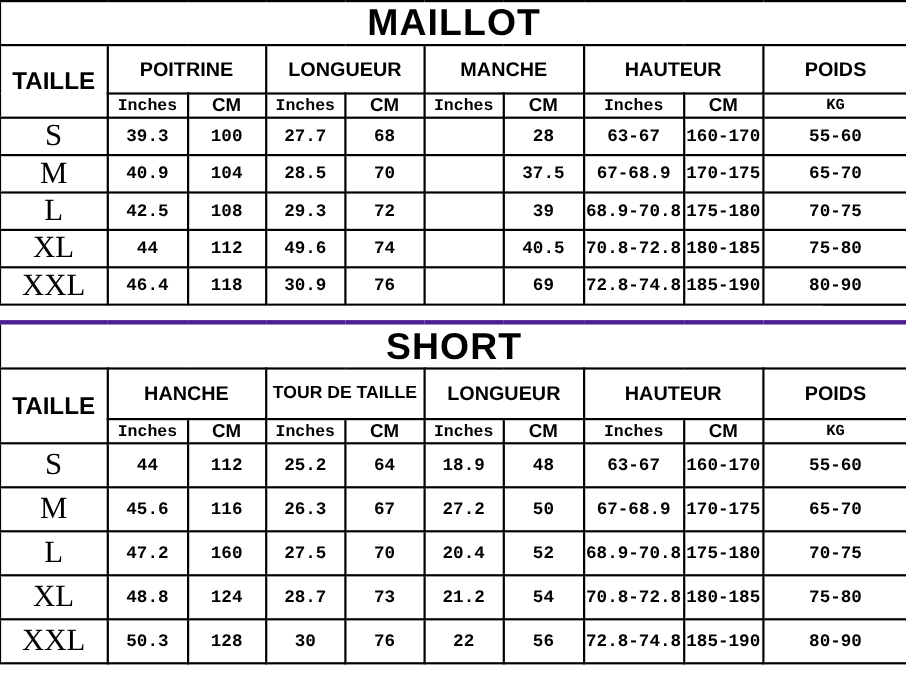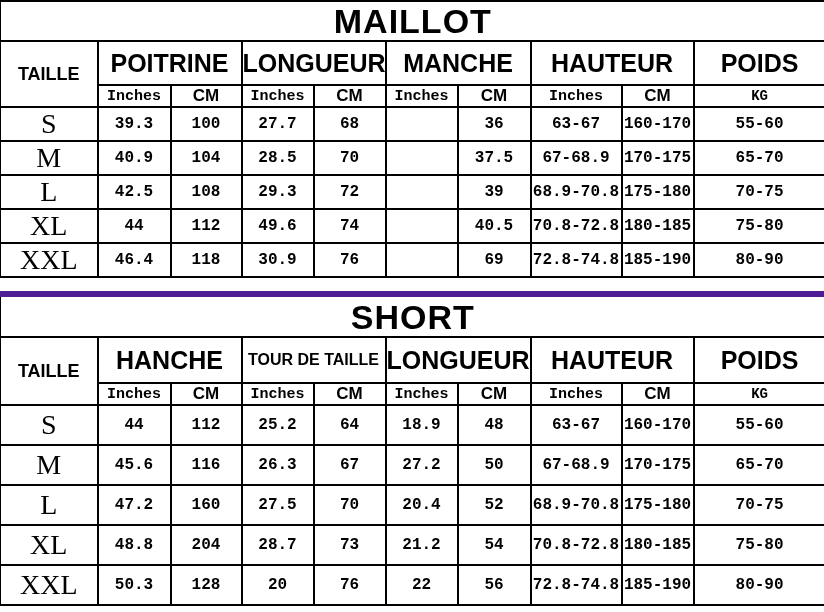--- a/index.html
+++ b/index.html
@@ -20,27 +20,27 @@
   }
   table.size-table tr > td:first-child { border-left-width:1px; }
   table.size-table tr > td:last-child  { border-right:0; }
 
   td.title {
     border:0; border-bottom:2px solid #000;
     font-weight:bold; font-size:34px; letter-spacing:1px;
     height:38px; line-height:38px;
     font-family:"Liberation Sans", sans-serif;
   }
-  table.short td.title { border-top:6px solid #4c1d95; height:39px; }
+  table.short td.title { border-top:4px solid #4c1d95; height:39px; }
 
   .header-row td {
-    font-weight:bold; font-size:25px; height:42px;
+    font-weight:bold; font-size:18px; height:42px;
     font-family:"Liberation Sans", sans-serif;
   }
-  .header-row td.taille { font-size:18px; }
+  .header-row td.taille { font-size:22px; }
   .header-row td.wrap { font-size:16px; line-height:1.1; white-space:normal; }
   .short .header-row td { height:44px; }
 
   .sub-row td {
     height:16px; font-weight:bold; font-size:15px;
     font-family:"Liberation Mono", monospace;
   }
   .sub-row td.cm {
     font-family:Liberation Sans, sans-serif; font-size:17px;
   }
@@ -98,21 +98,21 @@
           <td class="cm">CM</td>
           <td class="kg">KG</td>
         </tr>
         <tr class="data-row">
           <td class="size">S</td>
           <td class="val">39.3</td>
           <td class="val">100</td>
           <td class="val">27.7</td>
           <td class="val">68</td>
           <td class="val"></td>
-          <td class="val">36</td>
+          <td class="val">28</td>
           <td class="val">63-67</td>
           <td class="val">160-170</td>
           <td class="val">55-60</td>
         </tr>
         <tr class="data-row">
           <td class="size">M</td>
           <td class="val">40.9</td>
           <td class="val">104</td>
           <td class="val">28.5</td>
           <td class="val">70</td>
@@ -231,34 +231,34 @@
           <td class="val">70</td>
           <td class="val">20.4</td>
           <td class="val">52</td>
           <td class="val">68.9-70.8</td>
           <td class="val">175-180</td>
           <td class="val">70-75</td>
         </tr>
         <tr class="data-row">
           <td class="size">XL</td>
           <td class="val">48.8</td>
-          <td class="val">204</td>
+          <td class="val">124</td>
           <td class="val">28.7</td>
           <td class="val">73</td>
           <td class="val">21.2</td>
           <td class="val">54</td>
           <td class="val">70.8-72.8</td>
           <td class="val">180-185</td>
           <td class="val">75-80</td>
         </tr>
         <tr class="data-row">
           <td class="size">XXL</td>
           <td class="val">50.3</td>
           <td class="val">128</td>
-          <td class="val">20</td>
+          <td class="val">30</td>
           <td class="val">76</td>
           <td class="val">22</td>
           <td class="val">56</td>
           <td class="val">72.8-74.8</td>
           <td class="val">185-190</td>
           <td class="val">80-90</td>
         </tr>
       </tbody>
   </table>
 

